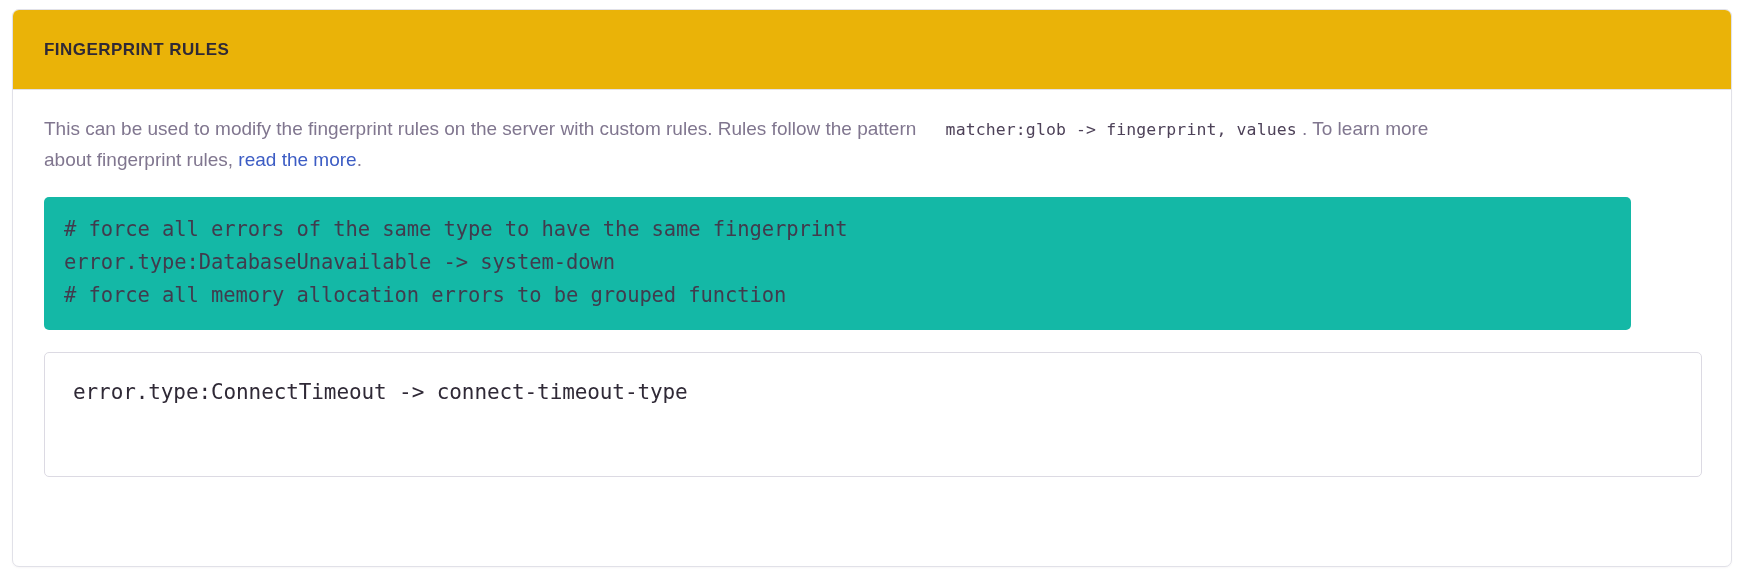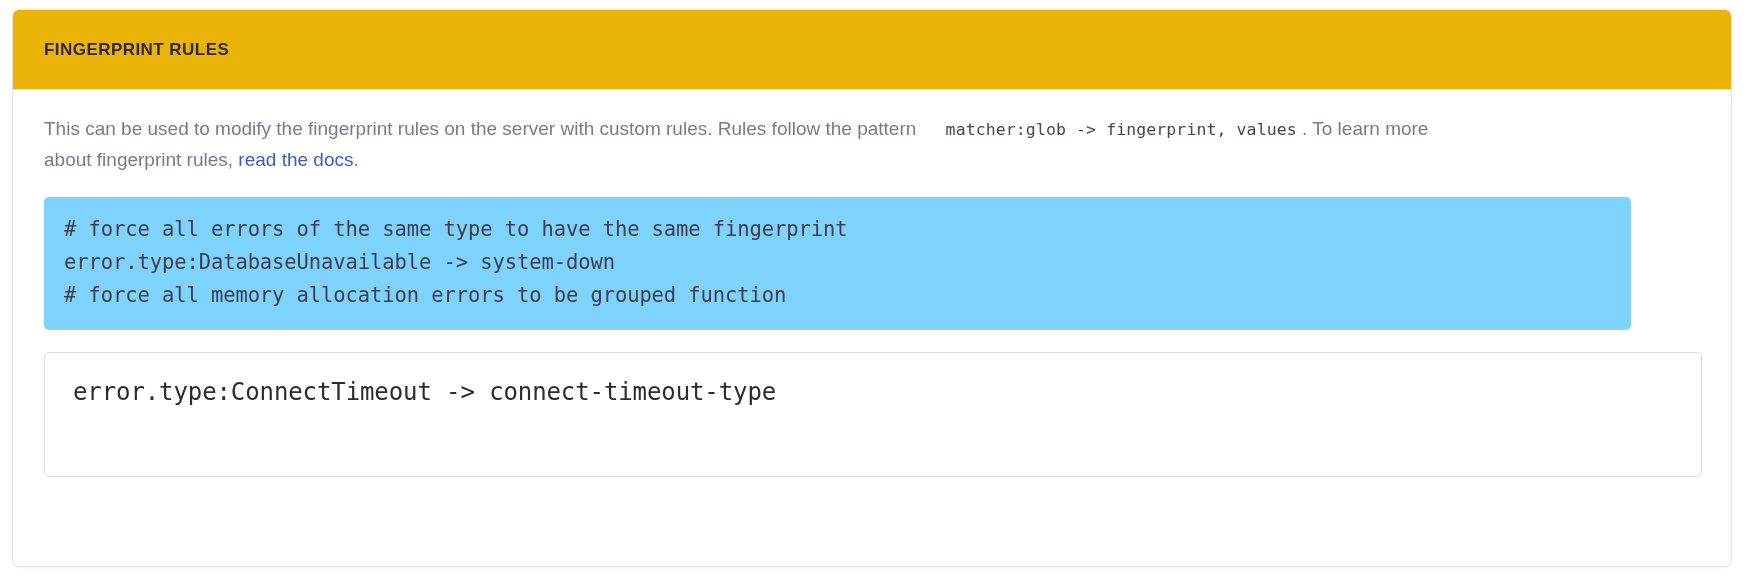--- a/index.html
+++ b/index.html
@@ -70,21 +70,21 @@
     padding-left: 24px;
   }
   .description a.docs-link {
     color: #3c5cc4;
     text-decoration: none;
   }
 
   
   .code-block {
     box-sizing: border-box;
-    background: #7dd3fc;
+    background: #14b8a6;
     border-radius: 5px;
     padding: 16px 20px 18px 20px;
     width: 1587px;
     margin-bottom: 22px;
   }
   .code-line {
     font-family: "DejaVu Sans Mono", "Liberation Mono", monospace;
     font-size: 20.5px;
     line-height: 33px;
     color: #413b4d;
@@ -96,42 +96,42 @@
   .rules-input {
     box-sizing: border-box;
     display: block;
     width: 1658px;
     height: 125px;
     background: #ffffff;
     border: 1px solid #dcdae3;
     border-radius: 5px;
     padding: 23px 28px;
     font-family: "DejaVu Sans Mono", "Liberation Mono", monospace;
-    font-size: 24px;
+    font-size: 21px;
     line-height: 33px;
     color: #2f2936;
     letter-spacing: -0.1px;
     resize: none;
     outline: none;
     overflow: hidden;
   }
 </style>
 </head>
 <body>
 
 <div class="panel">
 
   <div class="panel-header">
     <div class="panel-title">FINGERPRINT RULES</div>
   </div>
 
   <div class="panel-body">
 
     <p class="description">
-      <span>This can be used to modify the fingerprint rules on the server with custom rules. Rules follow the pattern </span><span class="inline-code">matcher:glob -&gt; fingerprint, values</span><span> . To learn more about fingerprint rules, </span><a class="docs-link" href="#">read the docs</a><span>.</span>
+      <span>This can be used to modify the fingerprint rules on the server with custom rules. Rules follow the pattern </span><span class="inline-code">matcher:glob -&gt; fingerprint, values</span><span> . To learn more about fingerprint rules, </span><a class="docs-link" href="#">read the more</a><span>.</span>
     </p>
 
     <div class="code-block">
       <div class="code-line"># force all errors of the same type to have the same fingerprint</div>
       <div class="code-line">error.type:DatabaseUnavailable -&gt; system-down</div>
       <div class="code-line"># force all memory allocation errors to be grouped function</div>
     </div>
 
     <textarea class="rules-input" spellcheck="false" placeholder="" style="">error.type:ConnectTimeout -&gt; connect-timeout-type</textarea>
 

